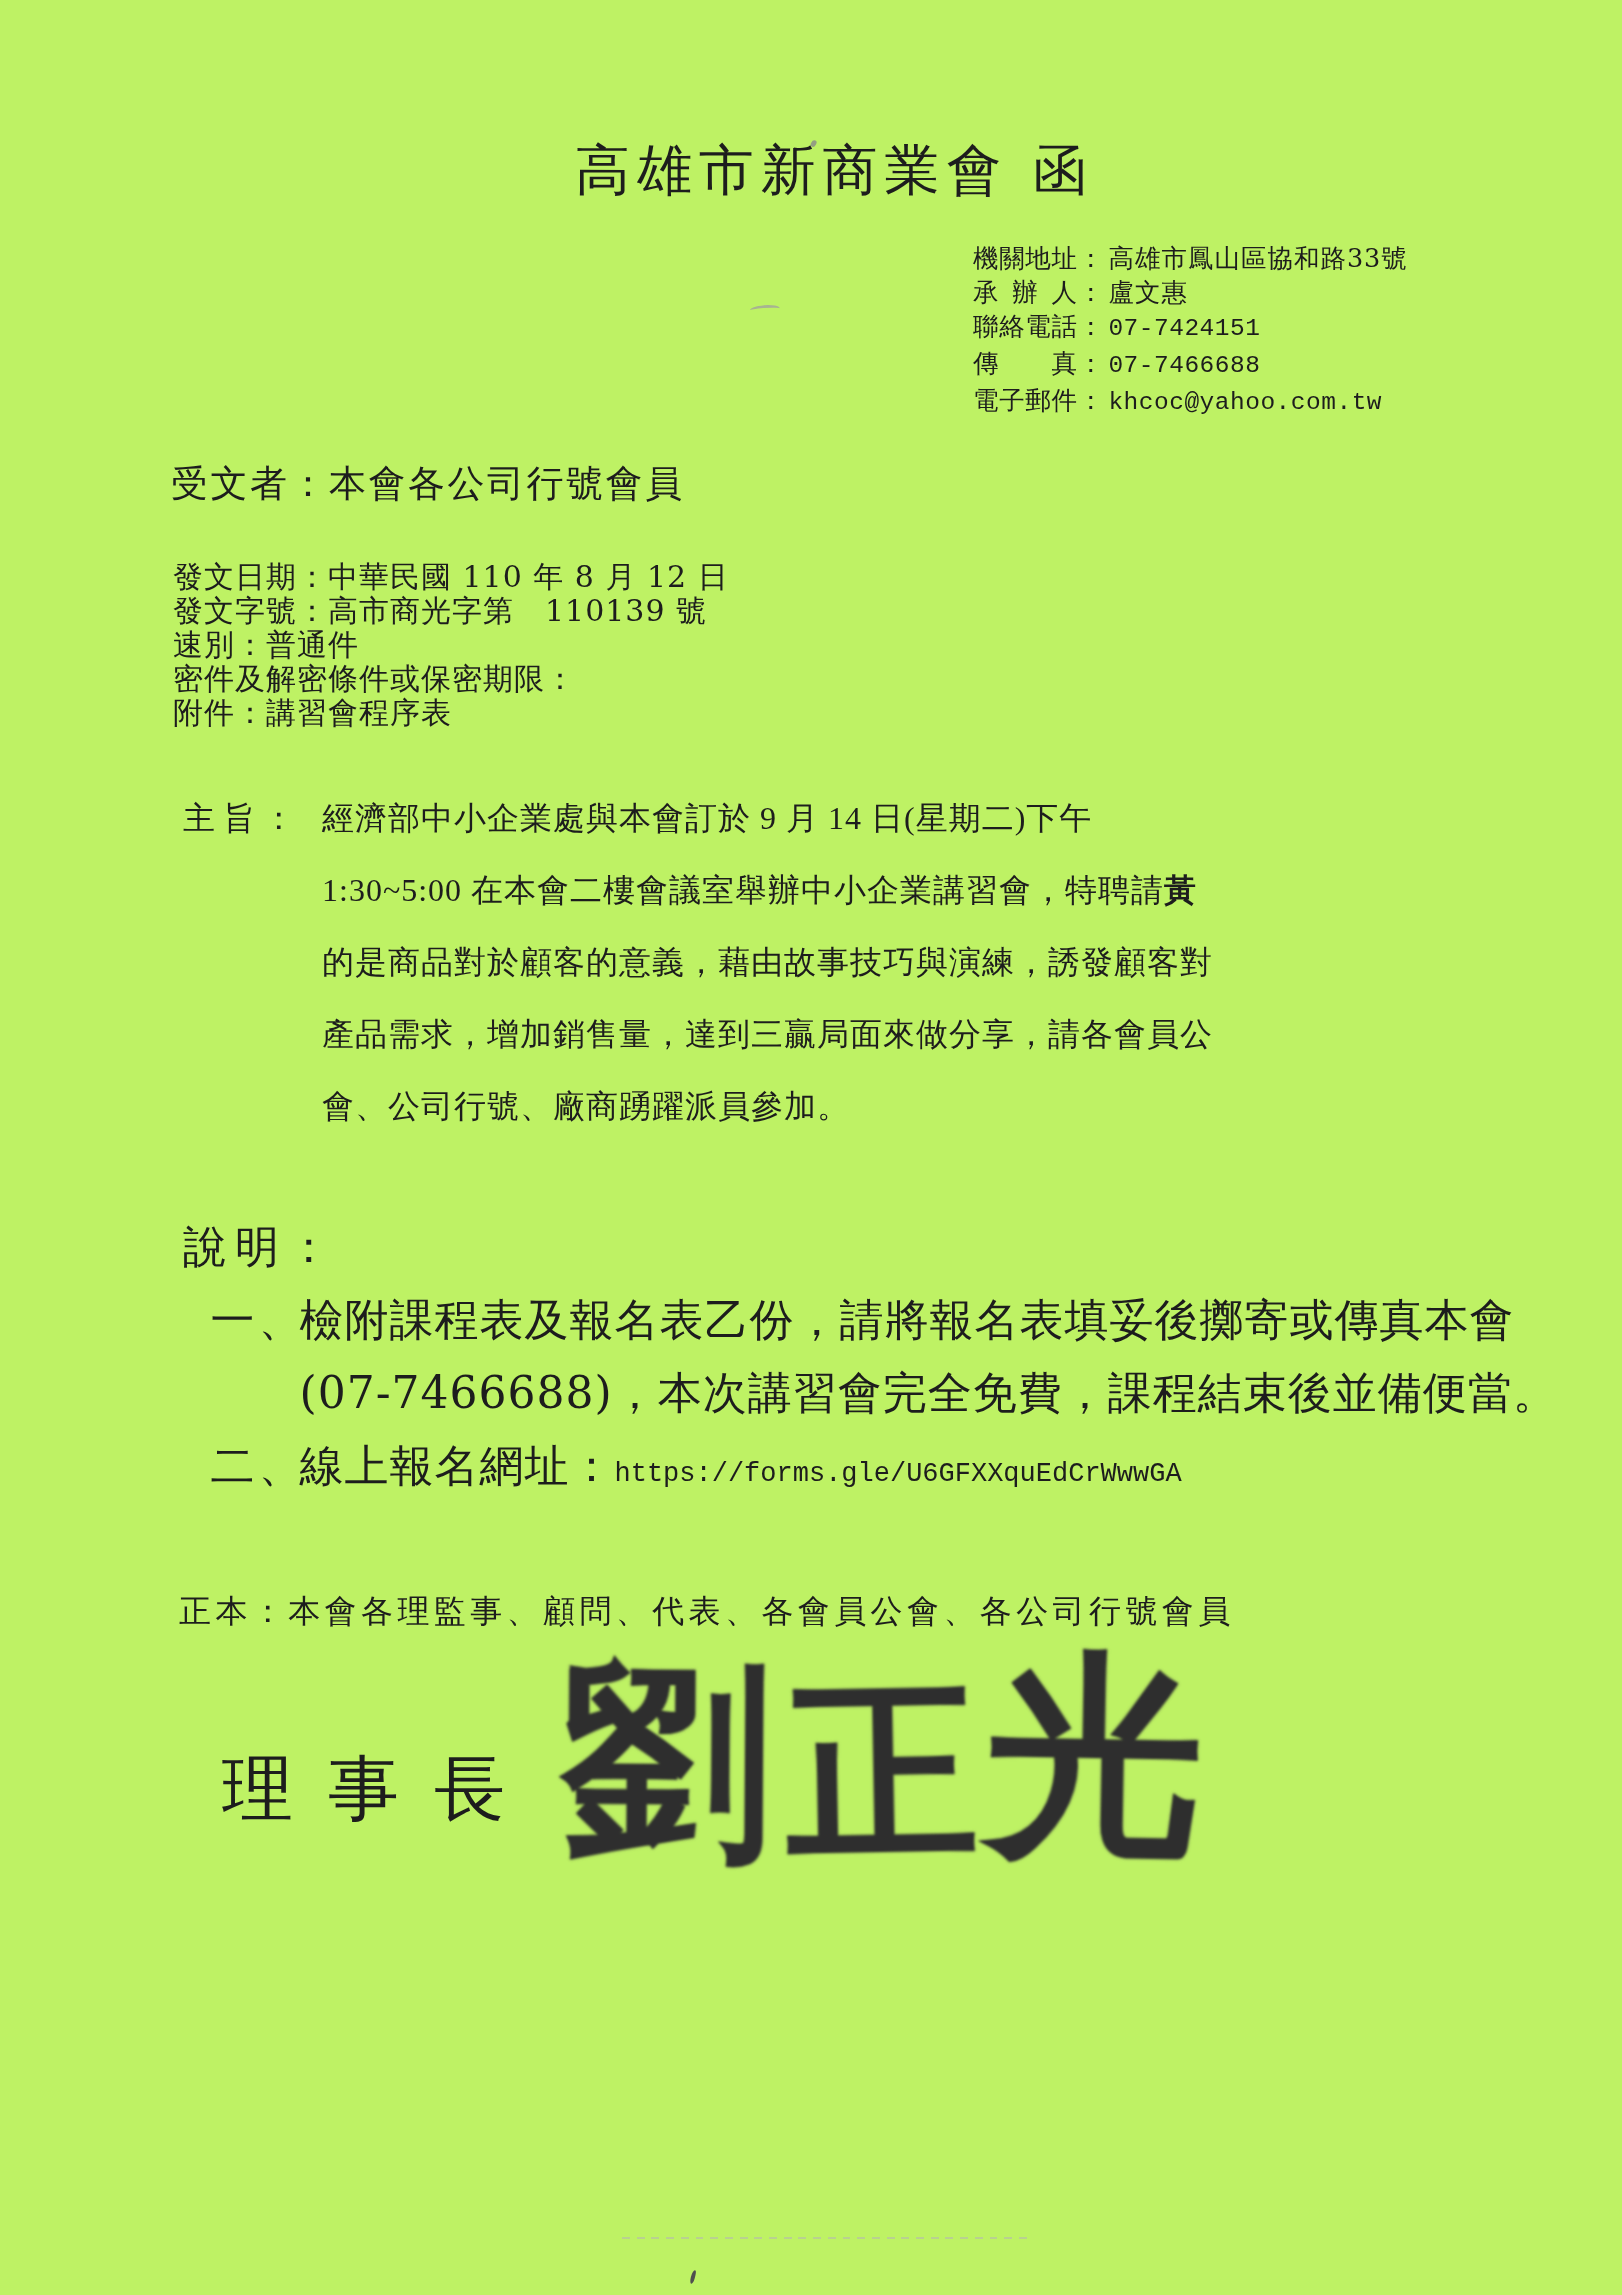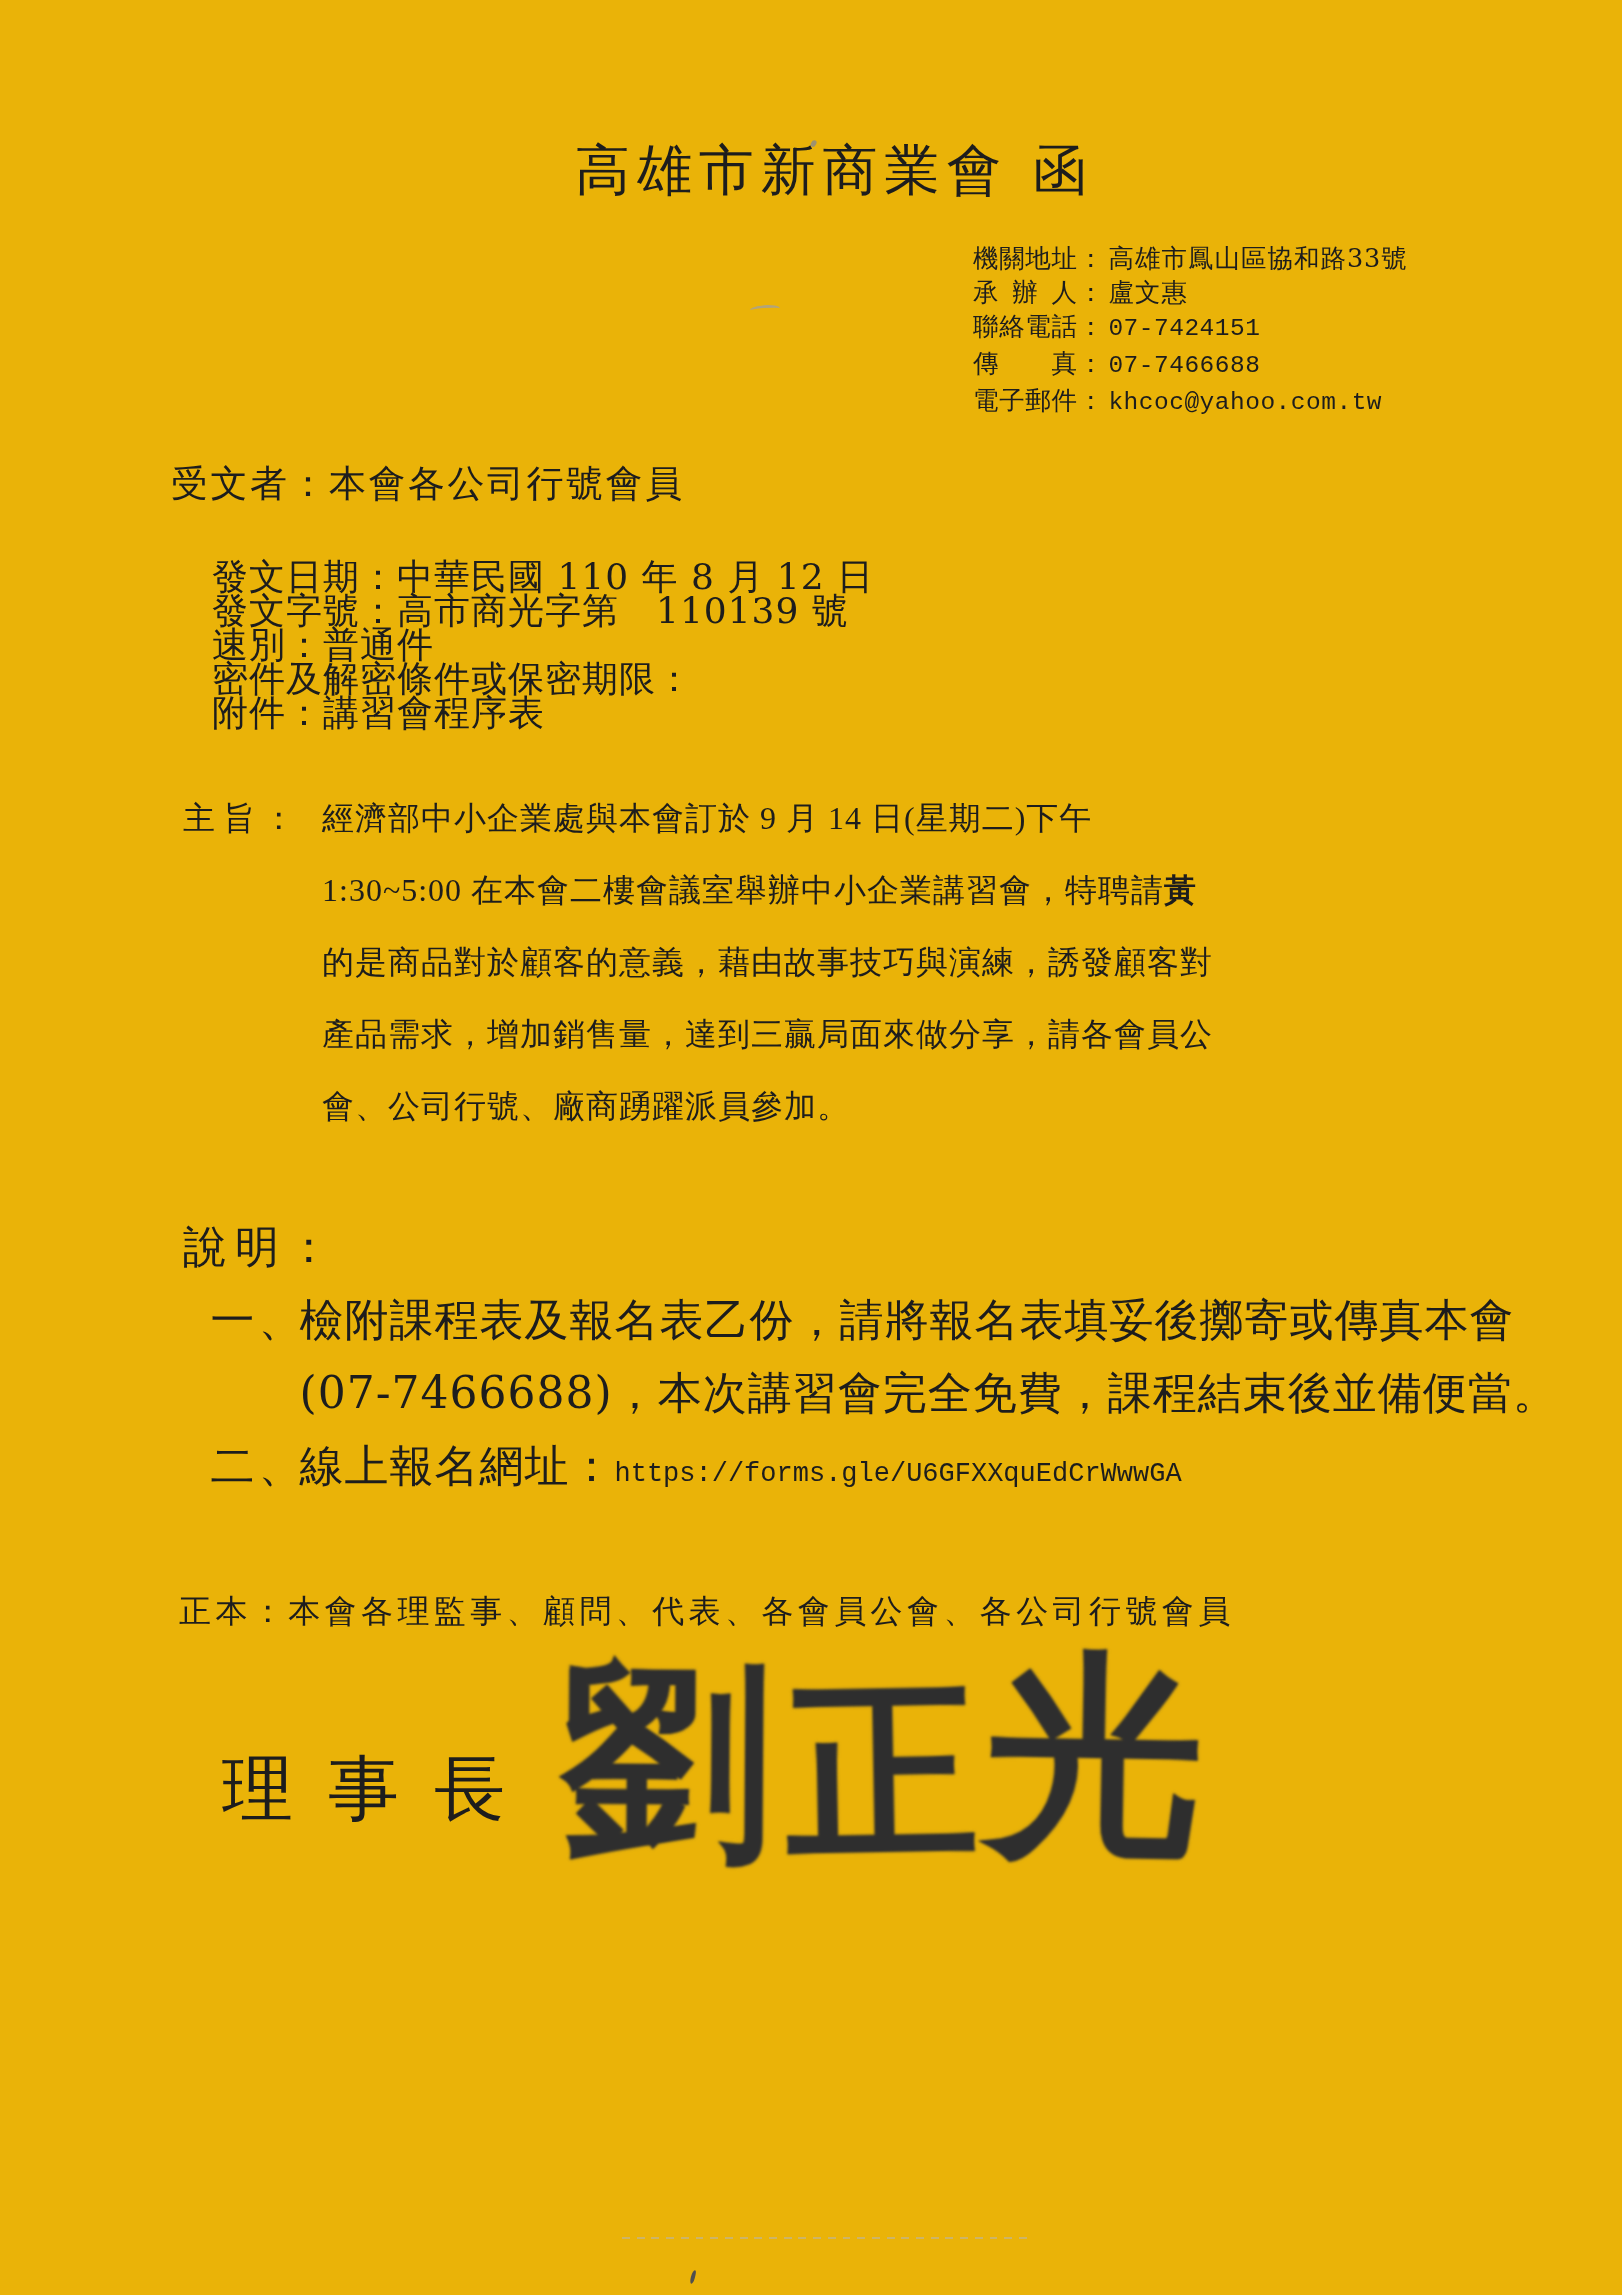--- a/index.html
+++ b/index.html
@@ -1,17 +1,17 @@
 <!DOCTYPE html>
 <html style="font-size:7.9px"><head>
 <meta charset="utf-8">
 <style>
   html,body{margin:0;padding:0;background:#e8e8e8;}
   .page{
-    position:relative; width:1623px; height:2295px; background:#eab308;
+    position:relative; width:1623px; height:2295px; background:#bef264;
     color:#1d1d1d; font-family:"DejaVu Serif","Liberation Serif",serif;
     overflow:hidden;
   }
   .mono{font-family:"Liberation Mono","DejaVu Sans Mono",monospace;}
   .b{font-weight:700;}
   .line{white-space:nowrap;}
 
   .title{
     position:absolute; left:575px; top:134px;
     font-size:55px; letter-spacing:6.9px; white-space:nowrap;
@@ -37,21 +37,21 @@
     transform:rotate(-5deg); opacity:.75;
   }
 
   .recipient{
     position:absolute; left:171px; top:459px;
     font-size:37px; letter-spacing:2.5px; white-space:nowrap;
   }
 
   .meta{
     position:absolute; left:173px; top:560px;
-    font-size:36px; line-height:34px; letter-spacing:1px;margin-left:39px;
+    font-size:30px; line-height:34px; letter-spacing:1px;
   }
 
   .subject{position:absolute; left:183px; top:782px; font-size:32px; line-height:72px;}
   .subject-label{position:absolute; left:0; top:0; letter-spacing:7.9px; white-space:nowrap;}
   .subject-body{margin-left:139px; width:1227px; letter-spacing:1px;font-family:Liberation Serif, serif;}
 
   .explain{position:absolute; left:183px; top:1210px; font-size:44px; line-height:73px;}
   .explain-label{letter-spacing:7.9px; white-space:nowrap;}
   .explain-items{margin-left:27.5px;}
   .item{display:flex; align-items:flex-start;}

